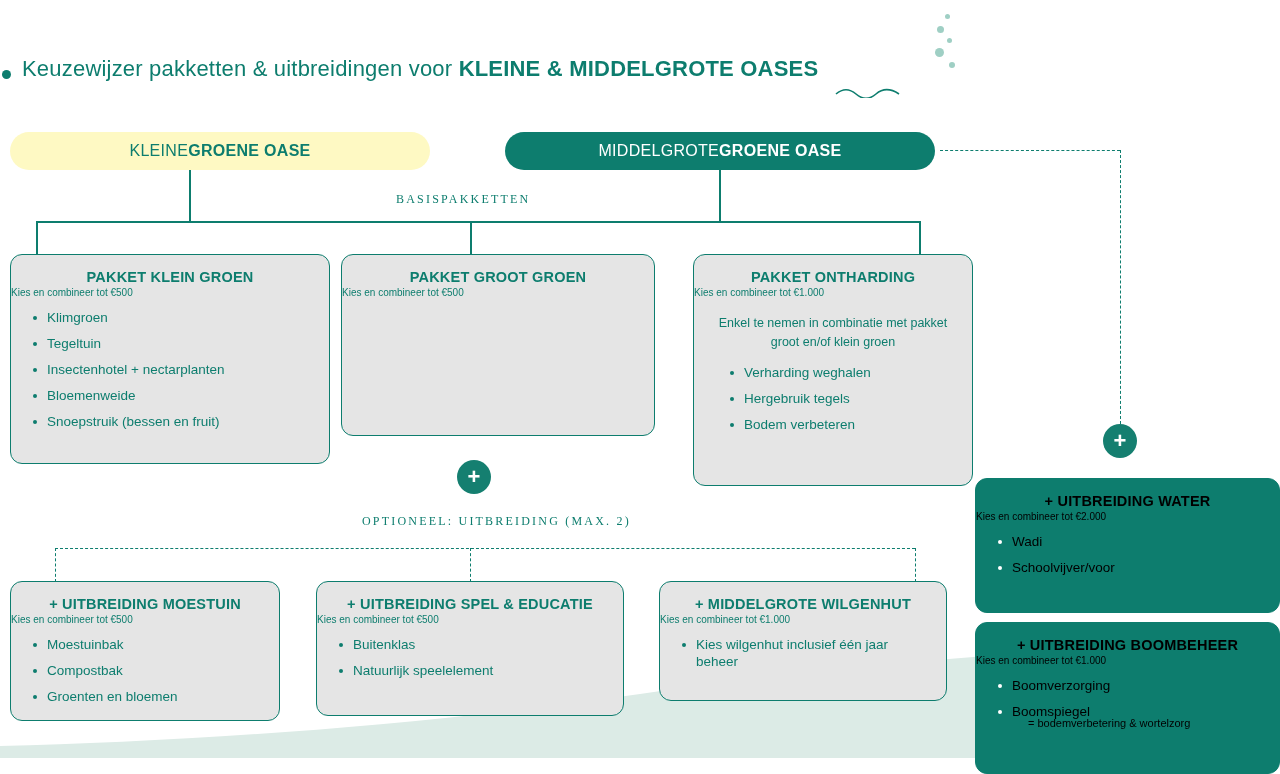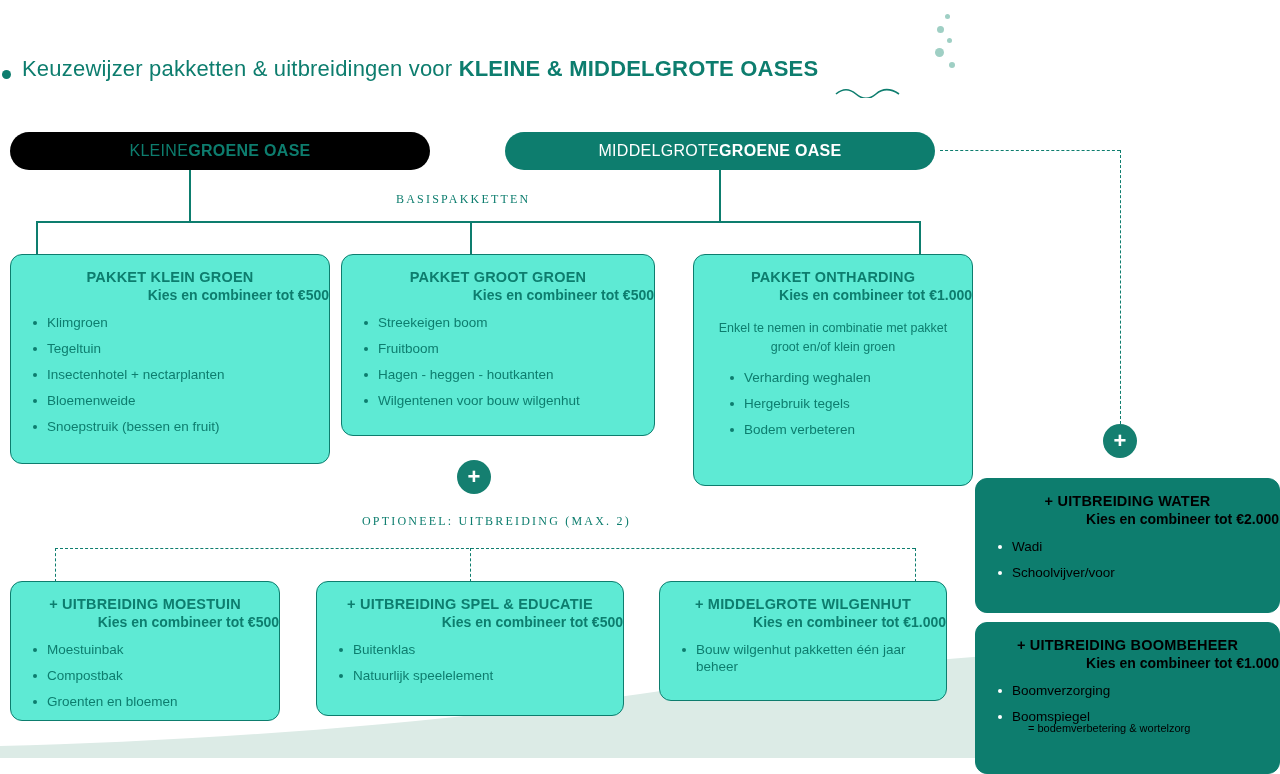--- a/index.html
+++ b/index.html
@@ -34,43 +34,43 @@
   }
   .squiggle{position:absolute;left:835px;top:84px;}
 
   
   .pill{
     position:absolute;height:38px;border-radius:19px;
     display:flex;align-items:center;justify-content:center;
     font-size:16px;letter-spacing:.3px;
   }
   .pill b{font-weight:bold;}
-  .pill-light{background:#000000;color:#0d7d6e;left:10px;top:132px;width:420px;}
+  .pill-light{background:#fef9c3;color:#0d7d6e;left:10px;top:132px;width:420px;}
   .pill-dark{background:#0d7d6e;color:#ffffff;left:505px;top:132px;width:430px;}
 
   
   .caption{
     position:absolute;font-size:12px;letter-spacing:2.2px;color:#0d7d6e;
     text-transform:uppercase;white-space:nowrap;font-family:Liberation Serif, serif;
   }
   .cap-basis{left:396px;top:192px;}
   .cap-opt{left:362px;top:514px;}
 
   
   .card{
     position:absolute;border:1.6px solid #0d7d6e;border-radius:12px;
-    background:#5eead4;box-sizing:border-box;
+    background:#e5e5e5;box-sizing:border-box;
   }
   .card.solid{background:#0d7d6e;border-color:#0d7d6e;}
   .card h3{
     margin:0;padding:14px 10px 0 10px;text-align:center;
     font-size:14.5px;font-weight:bold;color:#0d7d6e;letter-spacing:.2px;
   }
   .card .sub{
-    margin:2px 0 0 0;text-align:right;font-size:14px;color:#0d7d6e;font-weight:bold;
+    margin:2px 0 0 0;text-align:left;font-size:10px;color:#0d7d6e;
   }
   .card .note{
     margin:16px 18px 0 18px;text-align:center;font-size:12.5px;color:#0d7d6e;line-height:1.55;
   }
   .card ul{
     list-style:none;margin:12px 0 0 0;padding:0 14px 0 20px;
   }
   .card li{
     font-size:13.5px;color:#0d7d6e;line-height:1.25;margin-bottom:9px;
     position:relative;padding-left:16px;
@@ -158,26 +158,20 @@
       <li>Tegeltuin</li>
       <li>Insectenhotel + nectarplanten</li>
       <li>Bloemenweide</li>
       <li>Snoepstruik (bessen en fruit)</li>
     </ul>
   </div>
 
   <div class="card" style="left:341px;top:254px;width:314px;height:182px;">
     <h3>PAKKET GROOT GROEN</h3>
     <p class="sub">Kies en combineer tot €500</p>
-    <ul>
-      <li>Streekeigen boom</li>
-      <li>Fruitboom</li>
-      <li>Hagen - heggen - houtkanten</li>
-      <li>Wilgentenen voor bouw wilgenhut</li>
-    </ul>
   </div>
 
   <div class="card centerlist" style="left:693px;top:254px;width:280px;height:232px;">
     <h3>PAKKET ONTHARDING</h3>
     <p class="sub">Kies en combineer tot €1.000</p>
     <p class="note">Enkel te nemen in combinatie met pakket groot en/of klein groen</p>
     <ul>
       <li>Verharding weghalen</li>
       <li>Hergebruik tegels</li>
       <li>Bodem verbeteren</li>
@@ -215,21 +209,21 @@
     <ul>
       <li>Buitenklas</li>
       <li>Natuurlijk speelelement</li>
     </ul>
   </div>
 
   <div class="card" style="left:659px;top:581px;width:288px;height:120px;">
     <h3>+ MIDDELGROTE WILGENHUT</h3>
     <p class="sub">Kies en combineer tot €1.000</p>
     <ul>
-      <li>Bouw wilgenhut pakketten één jaar beheer</li>
+      <li>Kies wilgenhut inclusief één jaar beheer</li>
     </ul>
   </div>
 
   <div class="card solid" style="left:975px;top:478px;width:305px;height:135px;">
     <h3>+ UITBREIDING WATER</h3>
     <p class="sub">Kies en combineer tot €2.000</p>
     <ul>
       <li>Wadi</li>
       <li>Schoolvijver/voor</li>
     </ul>

